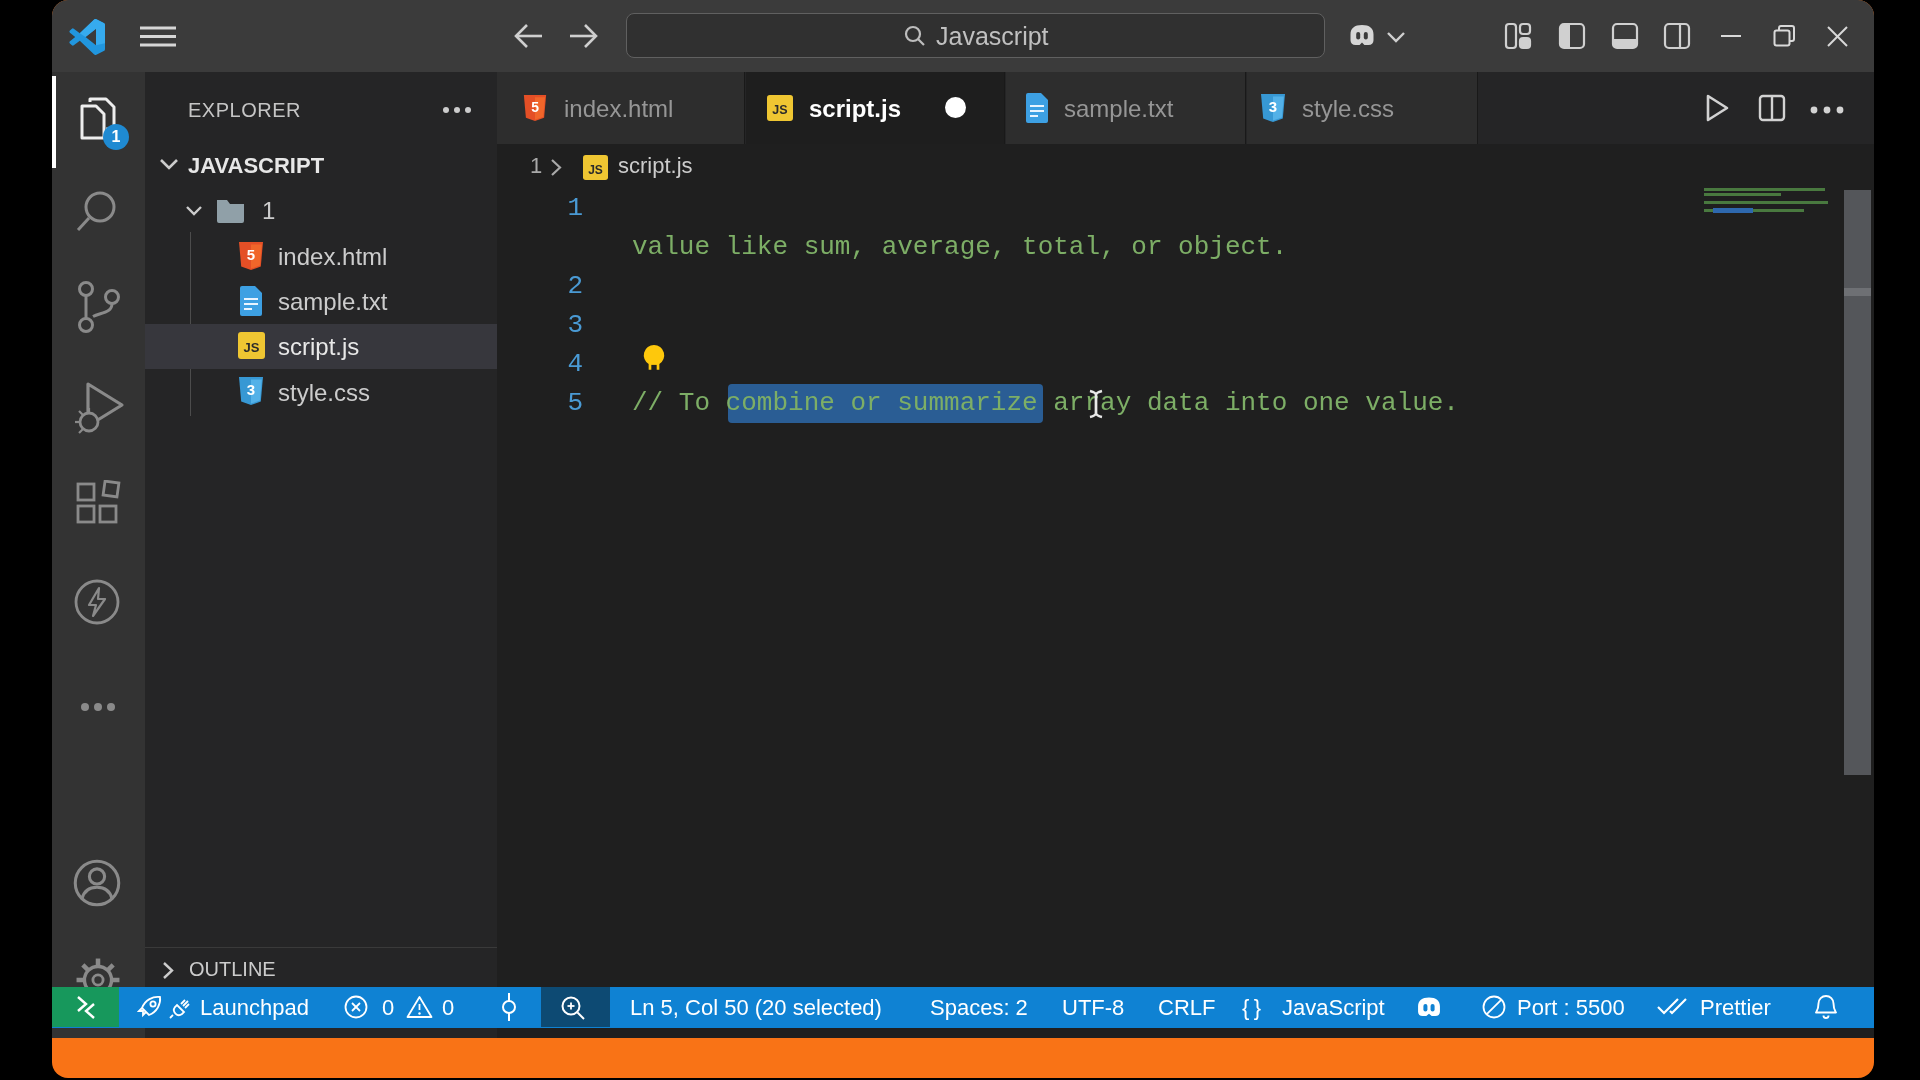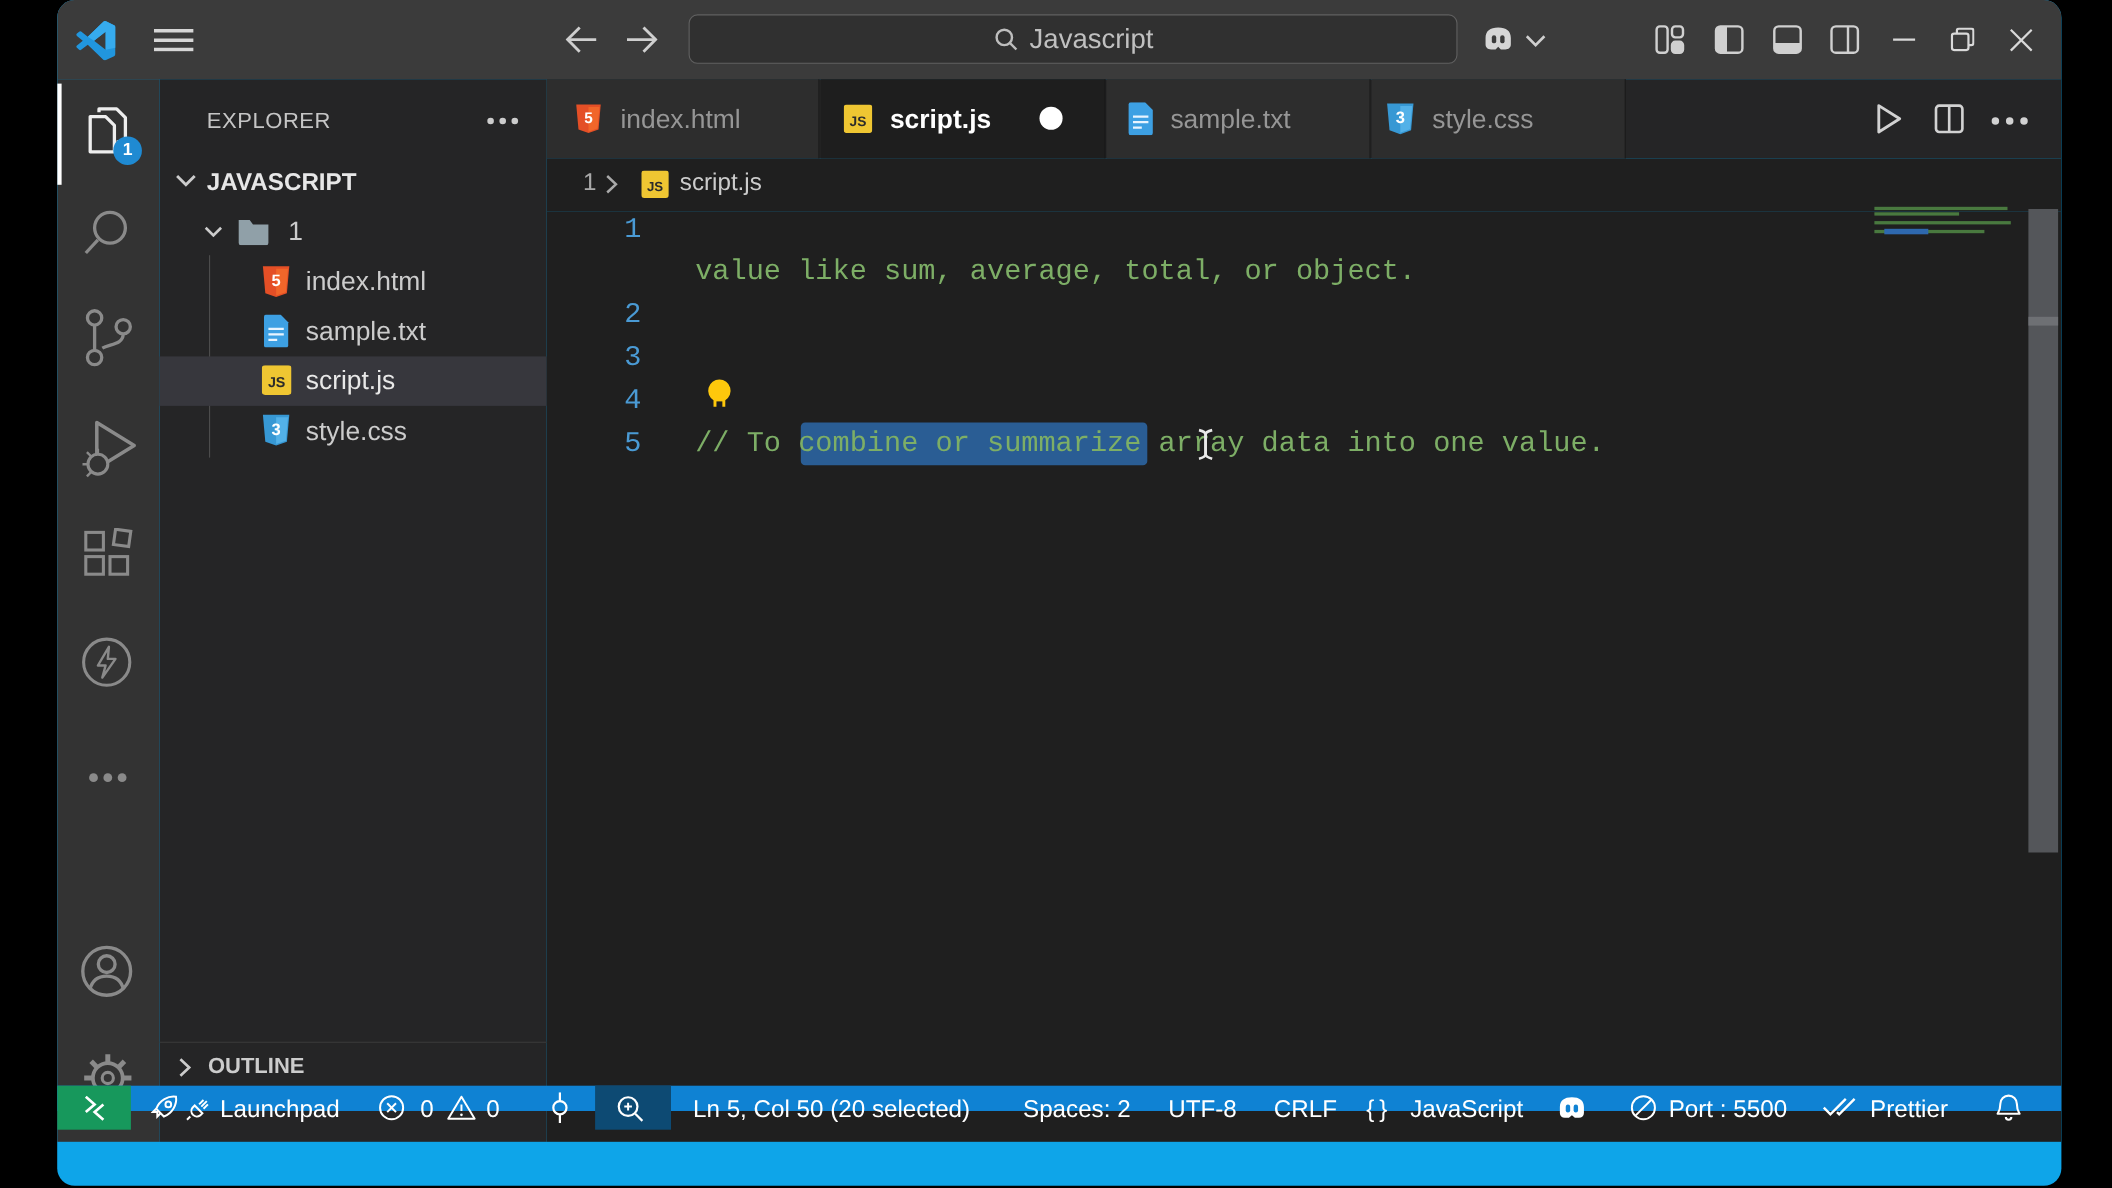--- a/index.html
+++ b/index.html
@@ -1,35 +1,35 @@
 <!DOCTYPE html>
 <html><head>
 <meta charset="utf-8">
 <style>
 html,body{margin:0;padding:0;background:#000;width:1920px;height:1080px;overflow:hidden}
 *{box-sizing:border-box}
 body{font-family:"Liberation Sans",sans-serif}
 .abs{position:absolute}
-#win{position:absolute;left:52px;top:0;width:1822px;height:1078px;background:#0ea5e9;border-radius:16px;overflow:hidden}
+#win{position:absolute;left:52px;top:0;width:1822px;height:1078px;background:#f97316;border-radius:16px;overflow:hidden}
 #titlebar{position:absolute;left:0;top:0;width:100%;height:72px;background:#3b3b3b}
 #activity{position:absolute;left:0;top:72px;width:93px;height:966px;background:#333333}
 #sidebar{position:absolute;left:93px;top:72px;width:352px;height:966px;background:#252526}
 #tabs{position:absolute;left:445px;top:72px;width:1377px;height:72px;background:#252526}
 #crumbs{position:absolute;left:445px;top:144px;width:1377px;height:48px;background:#1f1f1f}
 #editor{position:absolute;left:445px;top:192px;width:1377px;height:846px;background:#1f1f1f}
-#statusbar{position:absolute;left:0;top:987px;width:100%;height:23px;background:#0f82d3;color:#fff}
+#statusbar{position:absolute;left:0;top:987px;width:100%;height:41px;background:#0f82d3;color:#fff}
 .tab{position:absolute;top:0;height:72px;background:#2d2d2d;border-right:1px solid #191919}
 .tablabel{position:absolute;top:23px;font-size:24px;color:#969696;white-space:nowrap}
 .codeline{position:absolute;font-family:"Liberation Mono",monospace;font-size:26px;line-height:39px;height:39px;color:#7dae66;white-space:pre;letter-spacing:0px}
 .lnum{position:absolute;left:0;width:86px;text-align:right;font-size:26px;line-height:39px;color:#4a9ad4;font-family:"Liberation Mono",monospace}
 .row{position:absolute;left:0;width:352px;height:45px}
 .rowlabel{position:absolute;top:9px;font-size:24px;color:#cccccc;white-space:nowrap}
 .sbitem{position:absolute;top:8px;font-size:22px;color:#fff;white-space:nowrap}
 .sechead{position:absolute;left:0;width:352px;height:44px;border-top:1px solid #3a3a3a}
-.sechead .t{position:absolute;left:44px;top:10px;font-size:20px;font-weight:bold;color:#cccccc}
+.sechead .t{position:absolute;left:44px;top:10px;font-size:20px;font-weight:normal;color:#cccccc}
 </style>
 </head>
 <body>
 <div id="win">
 <div id="titlebar">
   <svg class="abs" style="left:17px;top:19px" width="36" height="36" viewBox="0 0 100 100">
     <path fill="#2196de" d="M96.5 10.8 76 1a6 6 0 0 0-6.8 1.2L30 39.8 13.2 27a4 4 0 0 0-5.1.2L2.7 32a4 4 0 0 0 0 5.9L17.3 50 2.7 62.1a4 4 0 0 0 0 5.9l5.4 4.9a4 4 0 0 0 5.1.2L30 60.2l39.2 37.6A6 6 0 0 0 76 99l20.5-9.9a6 6 0 0 0 3.5-5.4V16.2a6 6 0 0 0-3.5-5.4ZM75 72.6 45.9 50 75 27.4Z"></path>
     <path fill="#36abee" d="M96.5 10.8 76 1a6 6 0 0 0-6.8 1.2L30 39.8l15.9 10.2L75 27.4v45.2l25-4.9V16.2a6 6 0 0 0-3.5-5.4Z"></path>
   </svg>
   <svg class="abs" style="left:88px;top:26px" width="36" height="21" viewBox="0 0 36 21">

